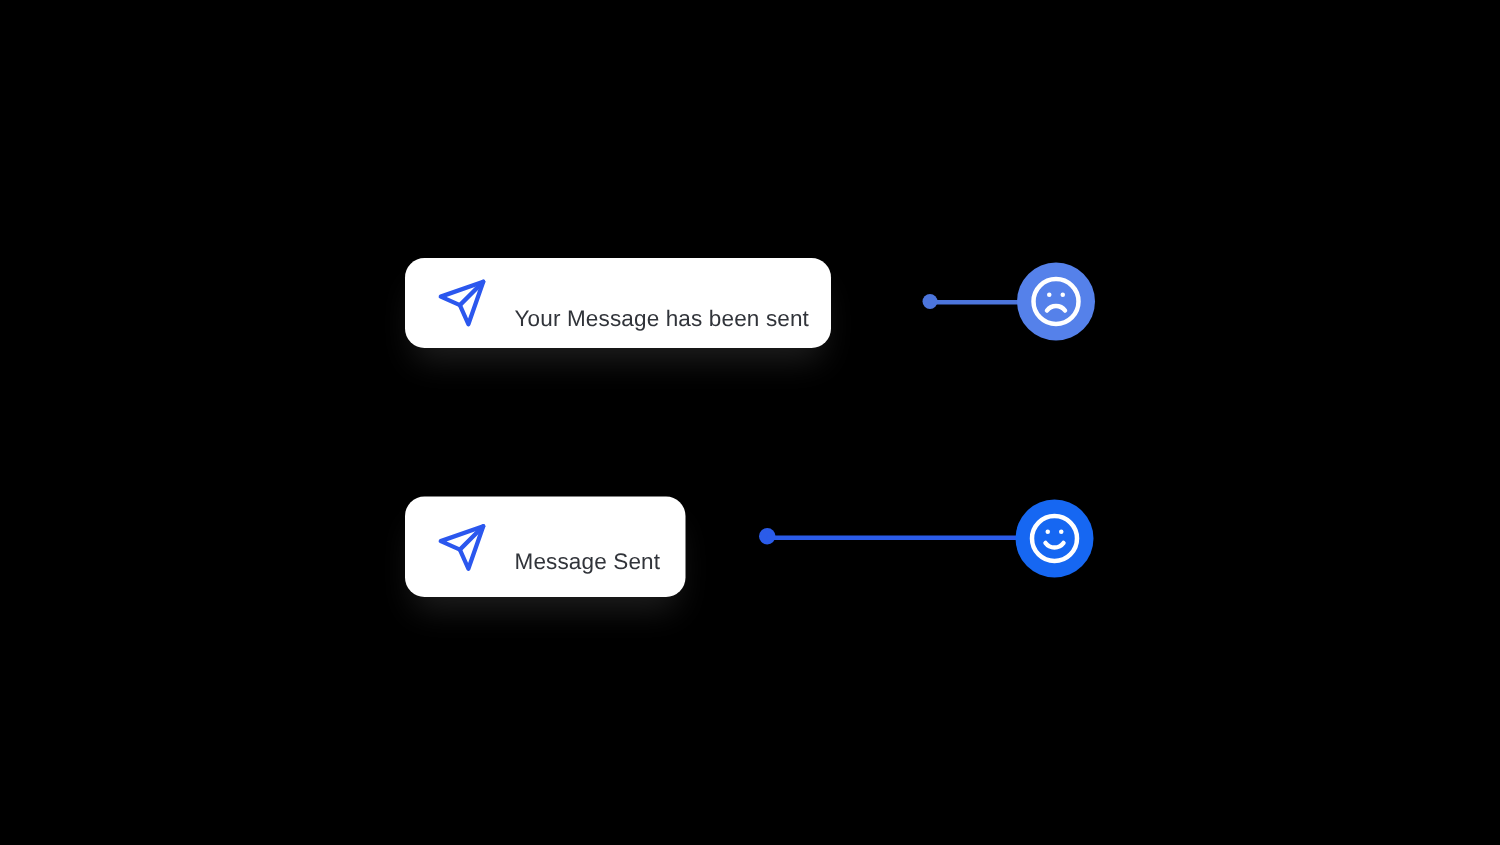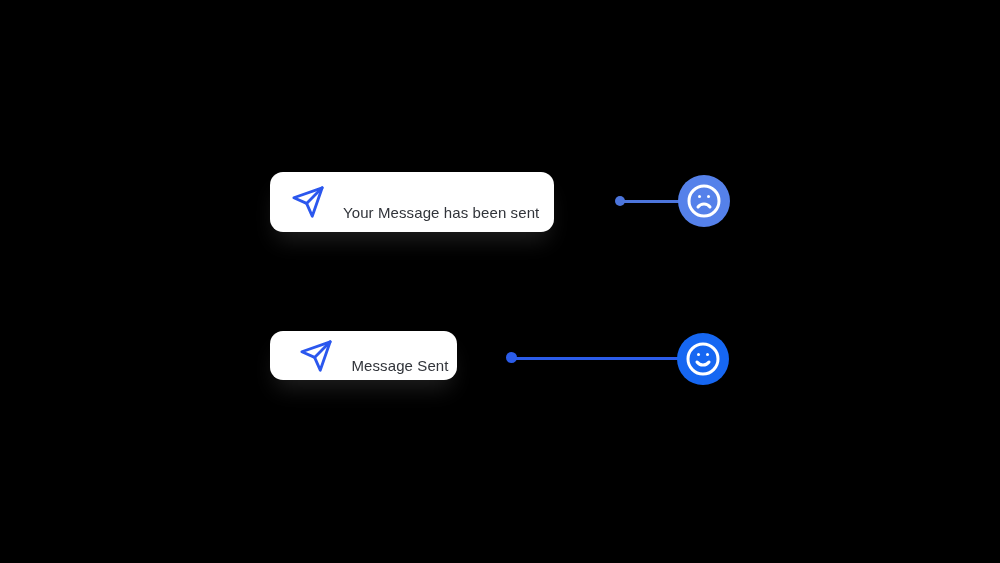--- a/index.html
+++ b/index.html
@@ -20,21 +20,21 @@
     display: flex;
     align-items: center;
     background: var(--card-bg, #ffffff);
     border-radius: 13px;
     padding-left: 21px;
     gap: 18px;
     box-shadow: 0 14px 22px -6px rgba(190, 190, 190, 0.16);
     box-sizing: border-box;
   }
   .toast-1 { left: 270px; top: 172px; width: 284px; height: 60px; }
-  .toast-2 { left: 270px; top: 331px; width: 187px; height: 49px; justify-content: center; }
+  .toast-2 { left: 270px; top: 331px; width: 187px; height: 67px; }
   .toast .label {
     font-size: 15px;
     color: var(--text, #31343a);
     letter-spacing: 0.1px;
     white-space: nowrap;
     margin-top: 20px;
   }
   .icon-send {
     width: 34px;
     height: 34px;

